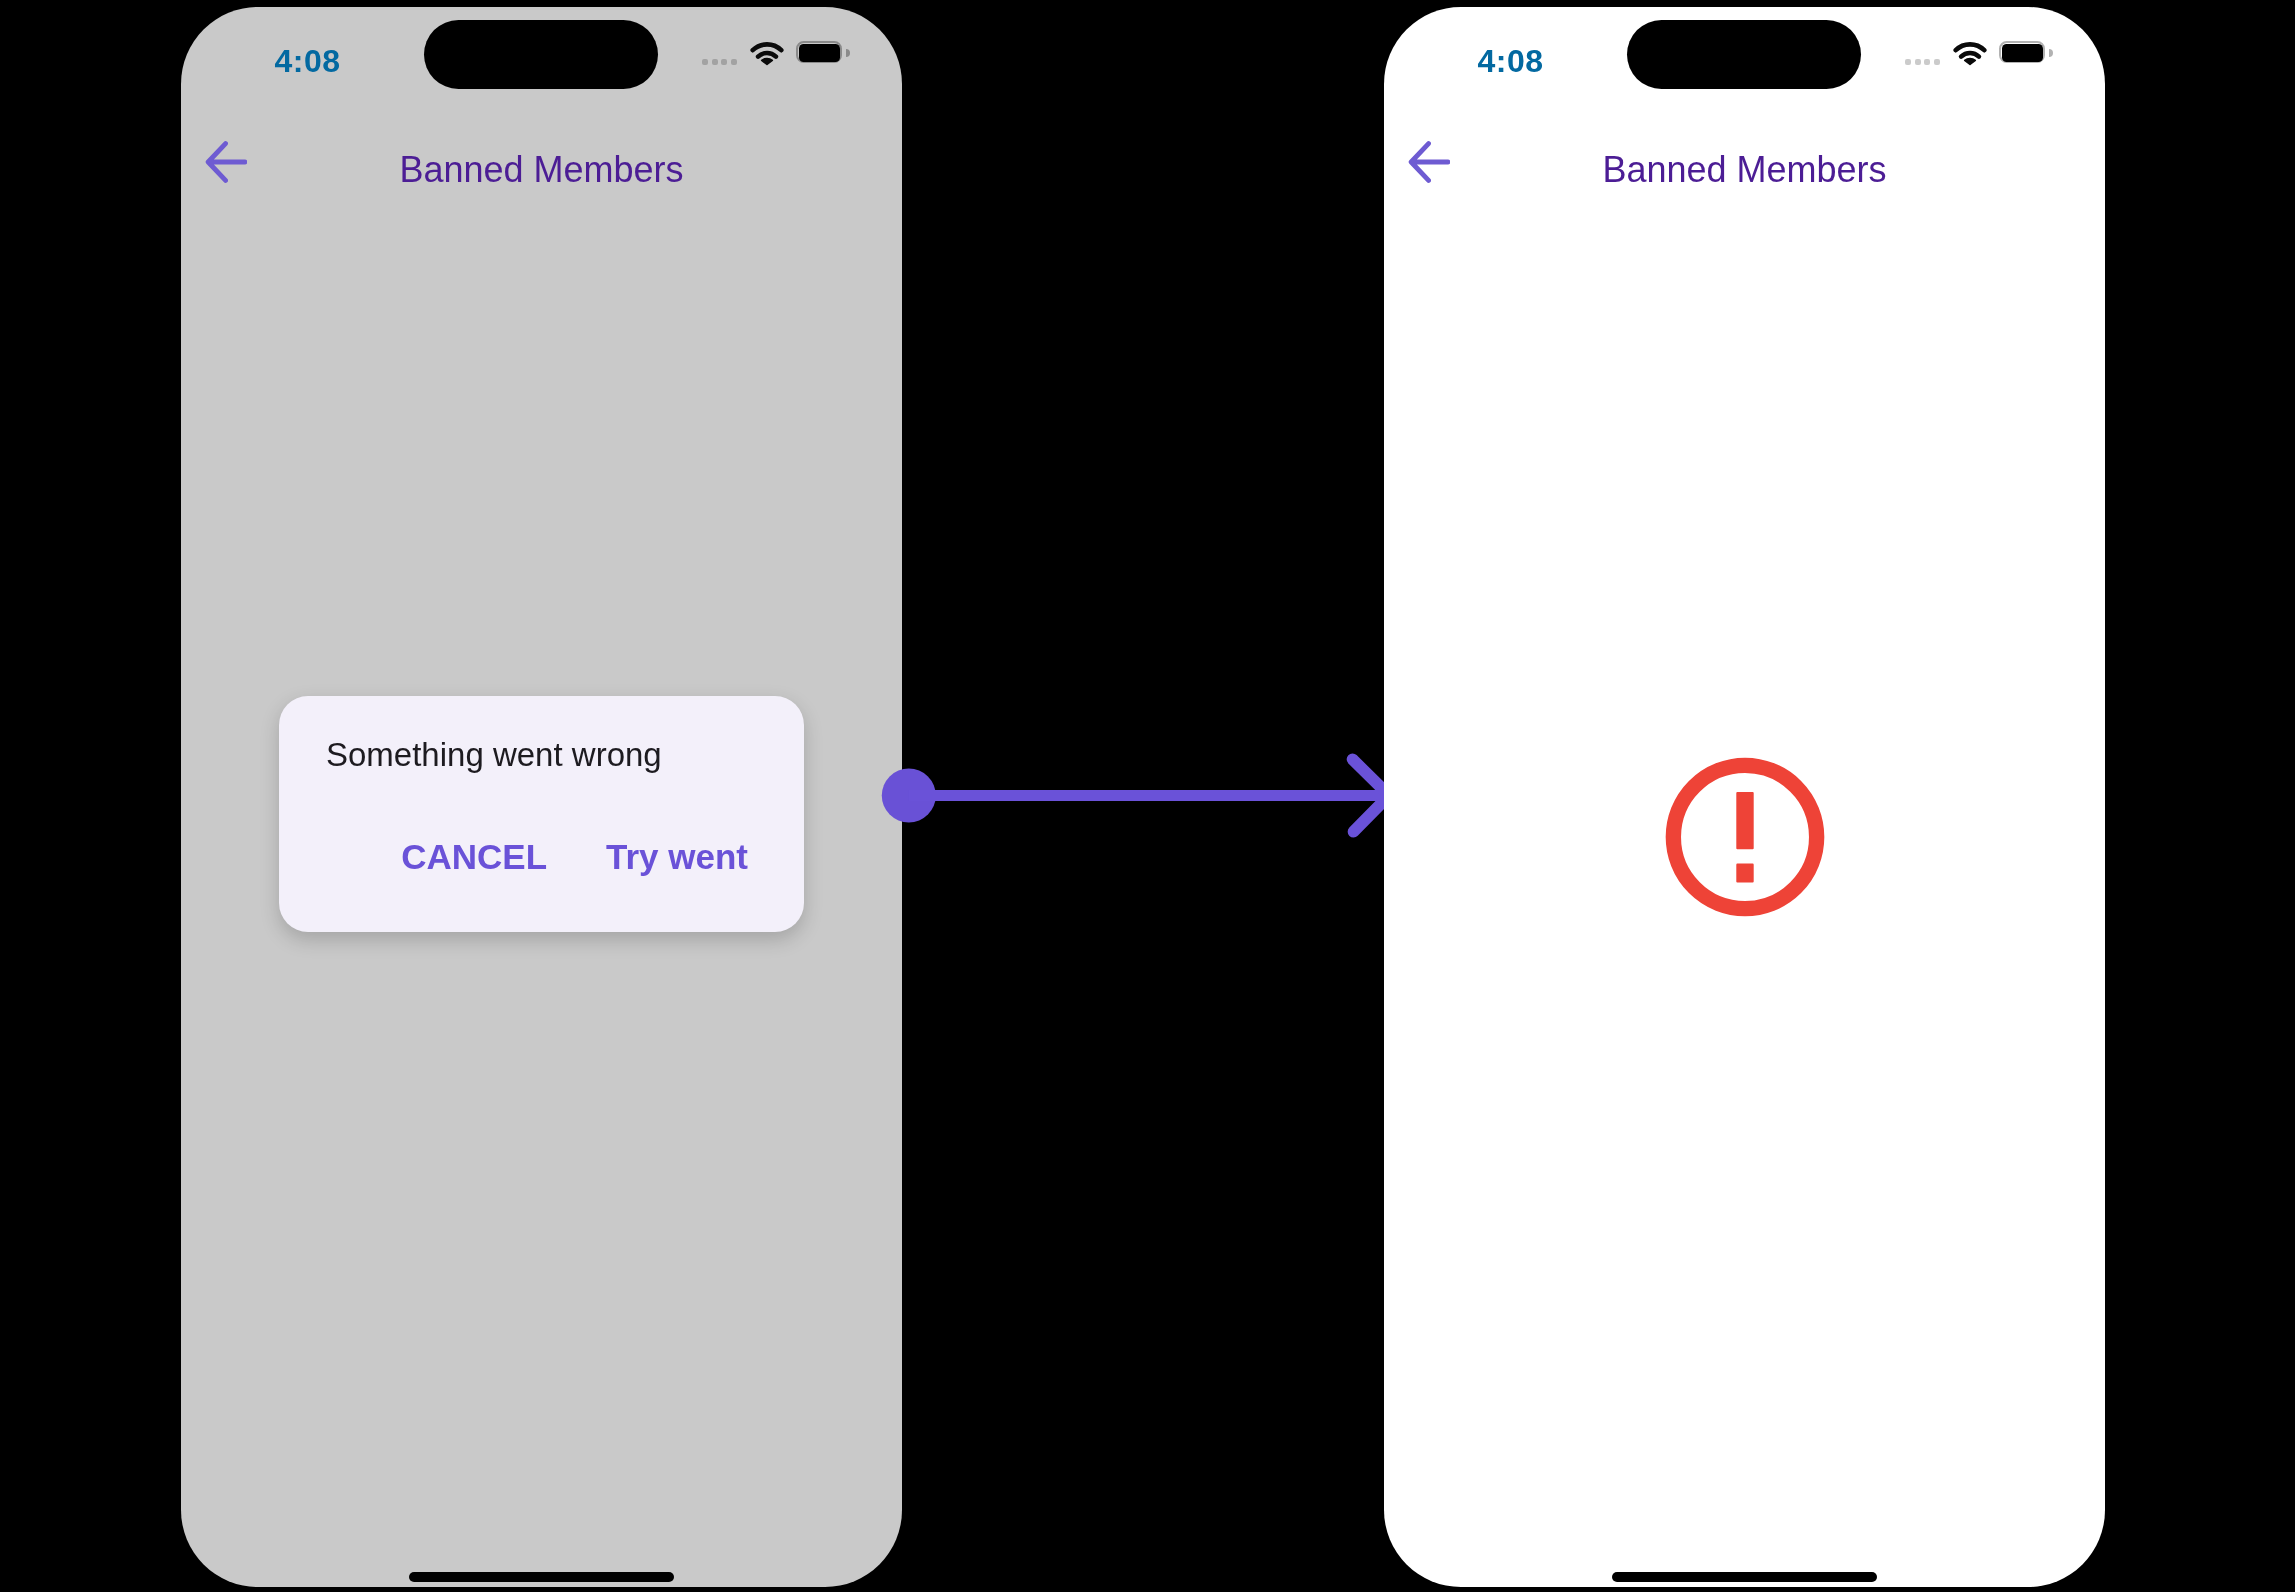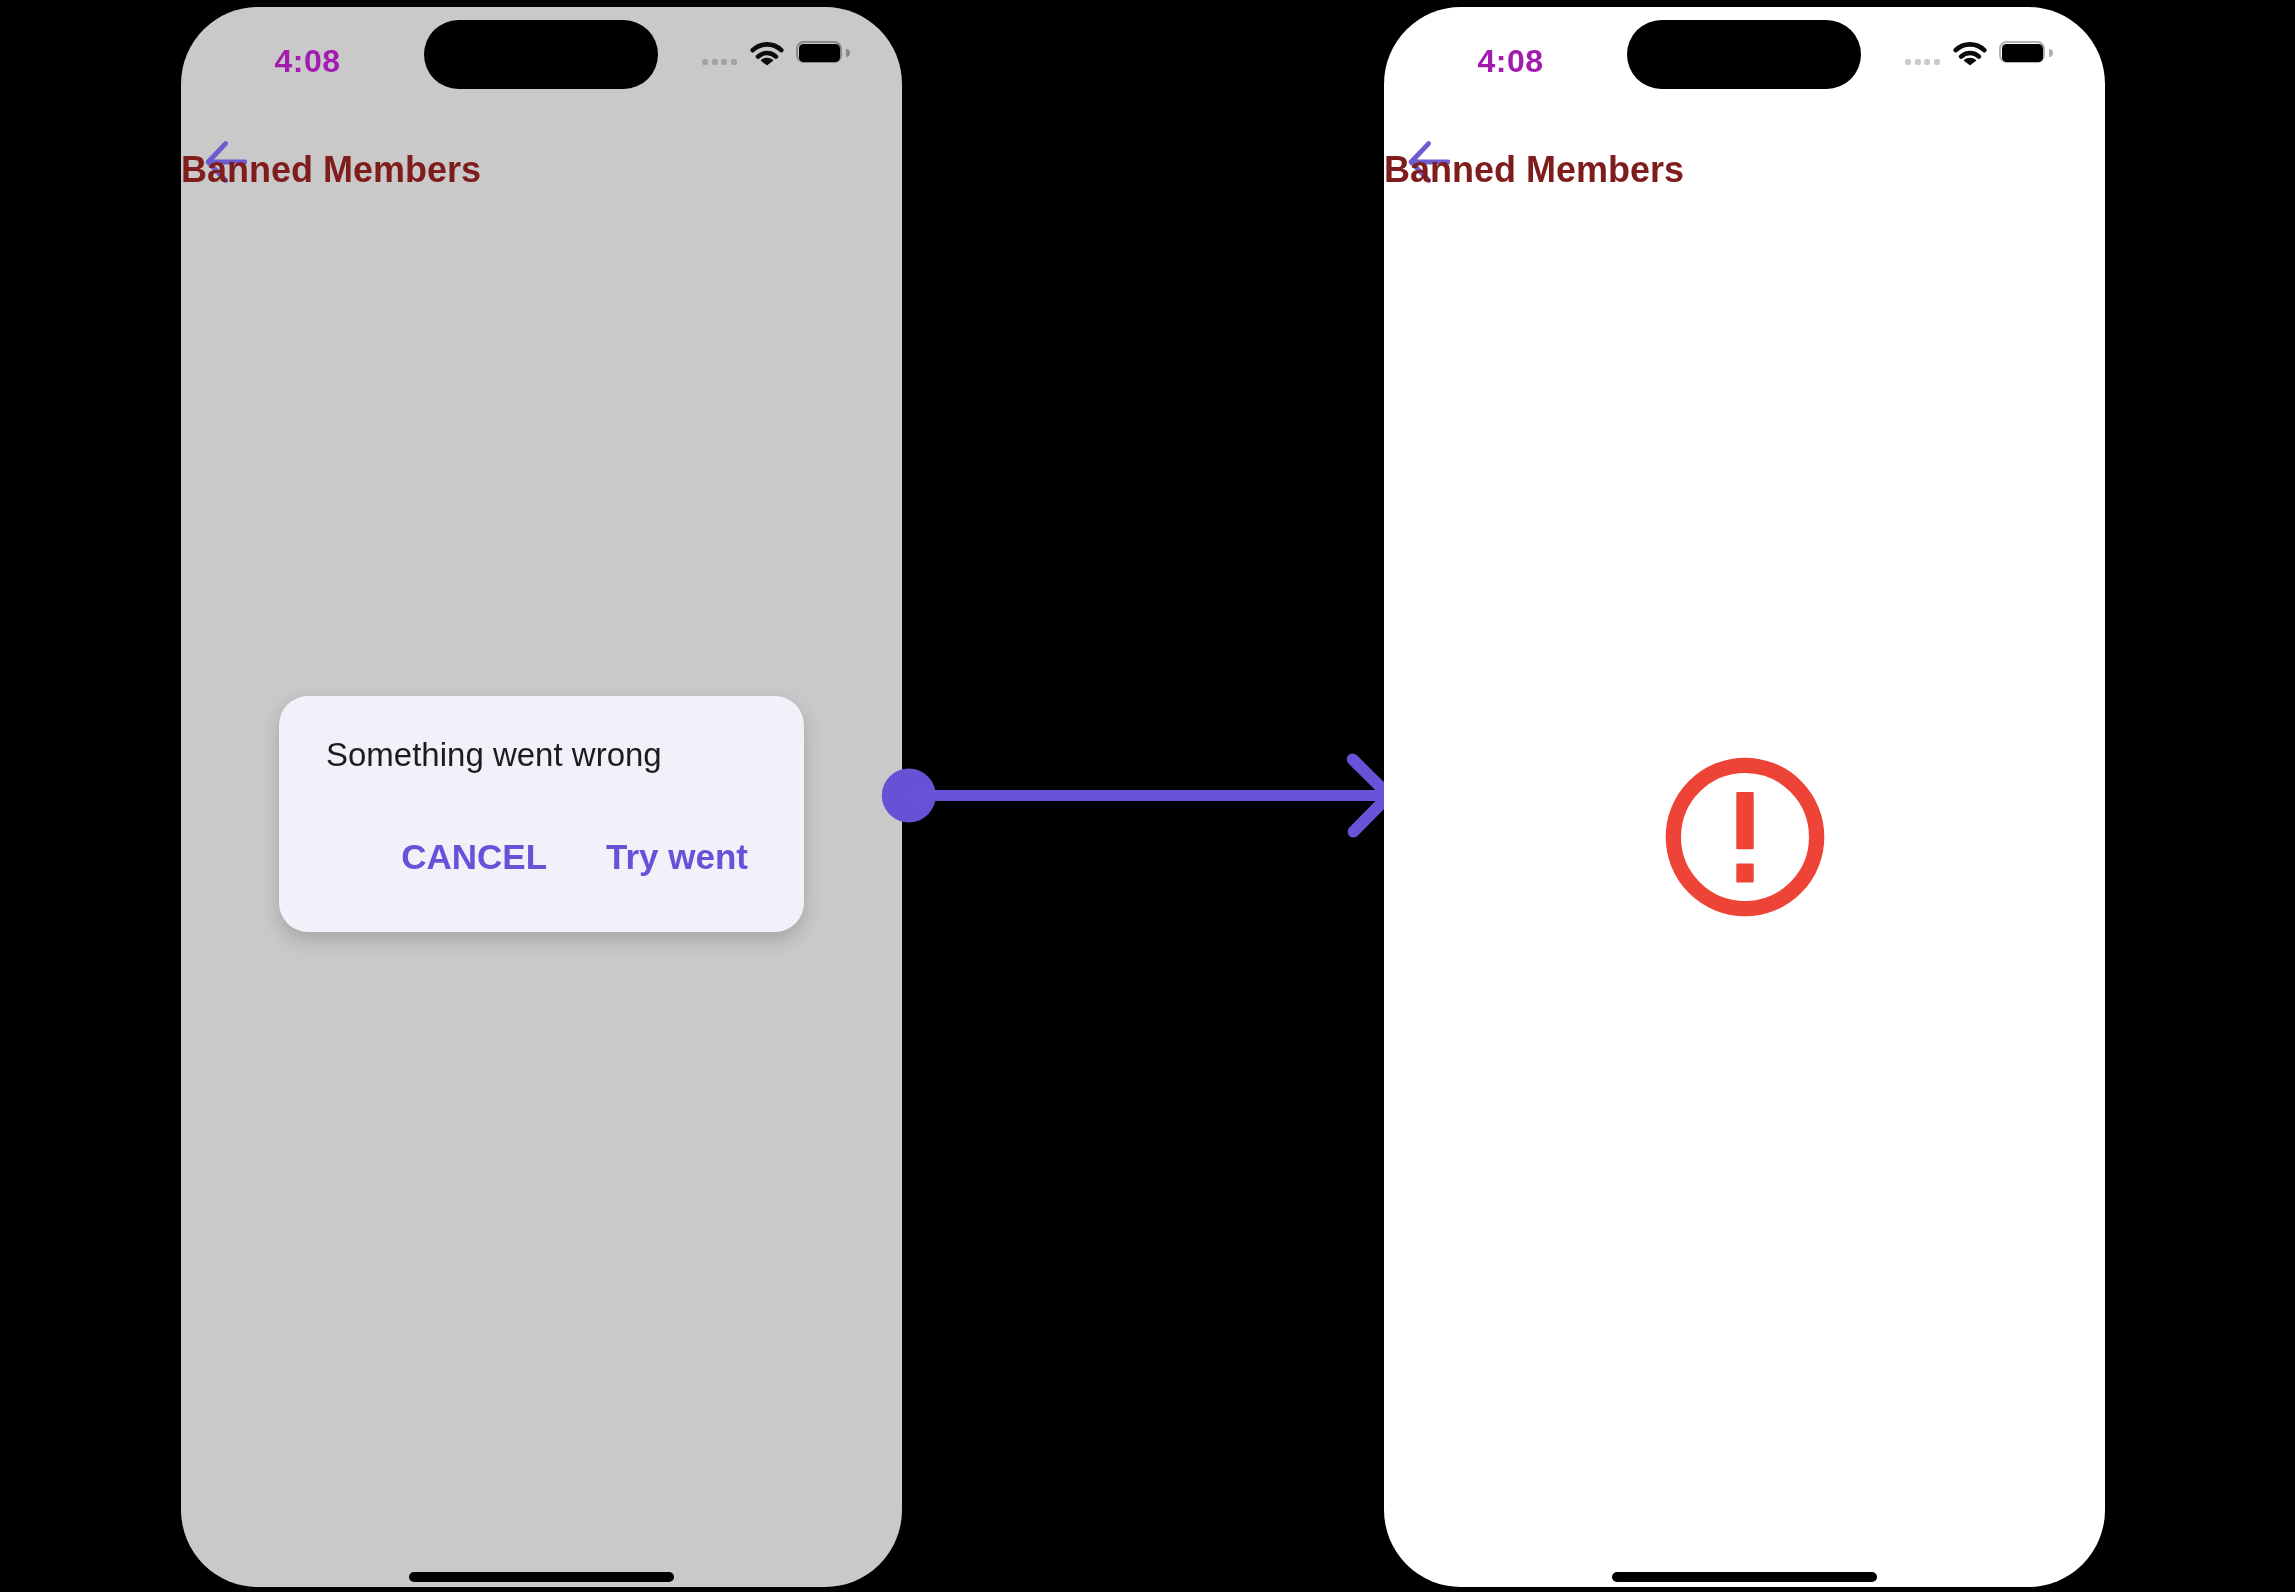--- a/index.html
+++ b/index.html
@@ -13,33 +13,33 @@
     --screen:#FFFFFF;
     --dialog_bg:#F3F0FA;
   }
   .phone{position:absolute;top:7.1px;width:721px;height:1580px;border-radius:77px;overflow:hidden;}
   .phone.left{left:181px;background:var(--dim_screen);--muted:#A2A2A2;--battmuted:#8A8A8A;}
   .phone.right{left:1384px;background:var(--screen);--muted:#CBCBCB;--battmuted:#B2B2B2;}
 
   
   .island{position:absolute;left:243px;top:12.8px;width:234px;height:69px;border-radius:35px;background:#000;}
   .time{position:absolute;left:91px;top:32px;width:71px;text-align:center;
-        font-size:32px;font-weight:700;letter-spacing:0.5px;color:#a21caf;line-height:45px;height:45px;}
+        font-size:32px;font-weight:700;letter-spacing:0.5px;color:#0369a1;line-height:45px;height:45px;}
   .cell-dots{position:absolute;left:521px;top:52px;display:flex;gap:3.6px;}
   .cell-dots i{display:block;width:6.1px;height:6.1px;border-radius:2px;background:var(--muted);}
   .wifi{position:absolute;left:569px;top:33px;width:34px;height:25.5px;}
   .battery{position:absolute;left:615px;top:34px;width:56px;height:24.5px;}
   .batt-body{position:absolute;left:0;top:0;width:42px;height:18.4px;border:2.6px solid var(--battmuted);border-radius:7.7px;}
   .batt-fill{position:absolute;left:3.1px;top:3.1px;width:41px;height:17.4px;border-radius:4.6px;background:#000;}
   .batt-nub{position:absolute;left:50px;top:8.2px;width:4.1px;height:8.2px;border-radius:0 4.1px 4.1px 0;background:var(--battmuted);}
 
   
   .back-btn{position:absolute;left:20.4px;top:132px;width:46px;height:46px;cursor:pointer;background:none;border:none;padding:0;}
-  .nav-title{position:absolute;left:0;right:0;top:143px;text-align:left;
-             font-size:36px;font-weight:700;color:#7f1d1d;line-height:40px;}
+  .nav-title{position:absolute;left:0;right:0;top:143px;text-align:center;
+             font-size:36px;font-weight:400;color:#4c1d95;line-height:40px;}
 
   
   .dialog{position:absolute;left:98px;top:689px;width:525px;height:236px;background:var(--dialog_bg);
           border-radius:29px;box-shadow:0 7.1px 19.4px rgba(0,0,0,0.18);}
   .dialog-title{position:absolute;left:47px;top:40px;font-size:33px;font-weight:400;color:#1d1b20;}
   .dialog-actions{position:absolute;top:144px;right:56px;display:flex;gap:59px;align-items:center;}
   .dialog-actions button{background:none;border:none;padding:0;cursor:pointer;
           font-family:"Liberation Sans","DejaVu Sans",sans-serif;
           font-size:35px;font-weight:700;color:var(--accent);line-height:34px;}
 

